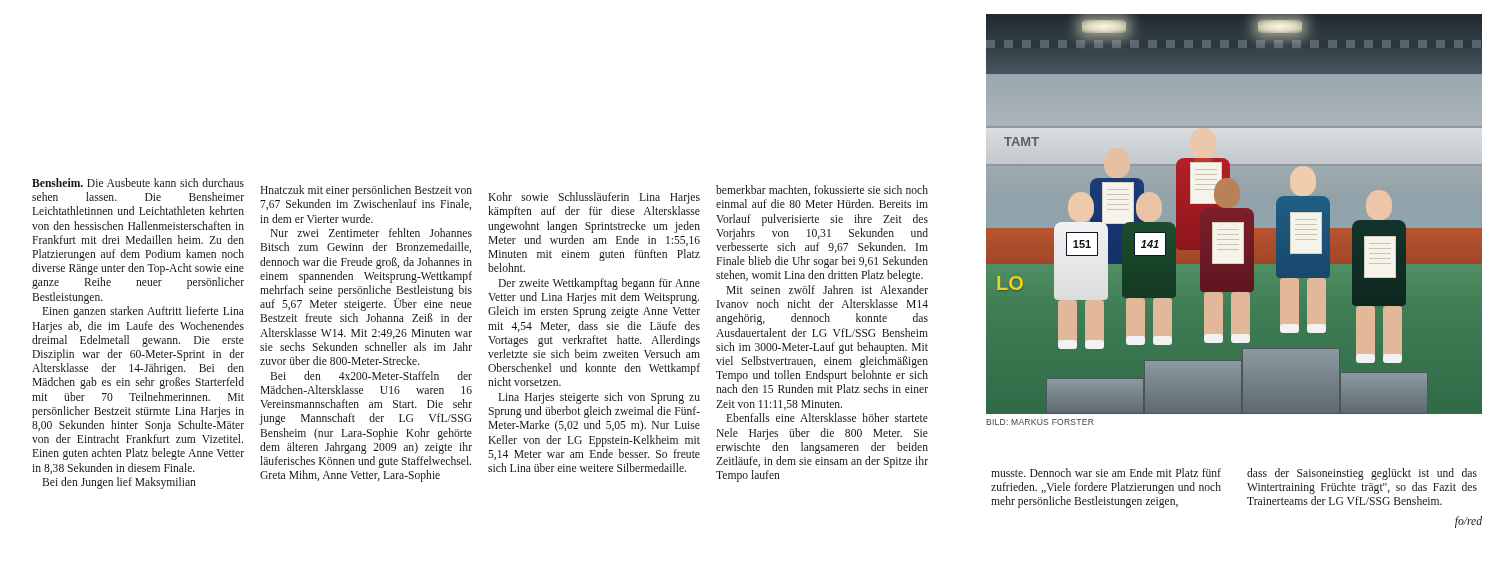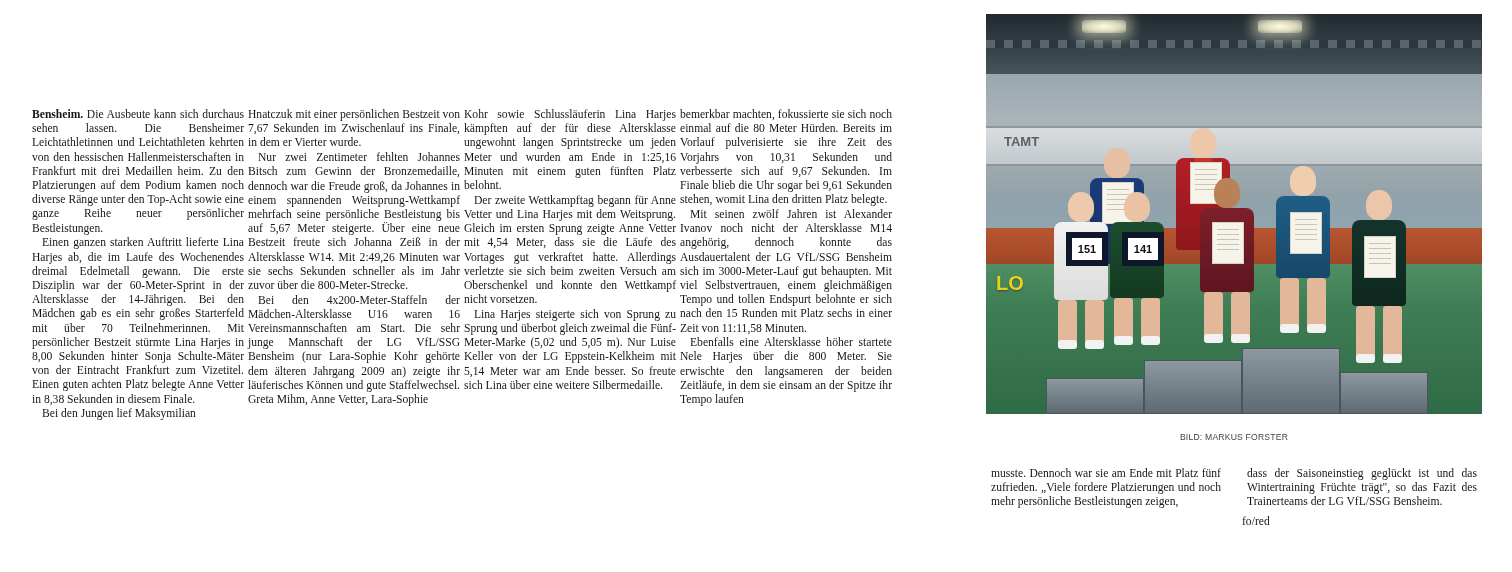--- a/index.html
+++ b/index.html
@@ -51,21 +51,22 @@
   }
 
   
   .columns {
     position: absolute;
     left: 32px;
     top: 108px;
     width: 940px;
     height: 452px;
     display: flex;
-    gap: 4px;
+    gap: 16px;
+    align-items: center;
   }
   .col {
     width: 212px;
     font-size: 11.6px;
     line-height: 14.2px;
     text-align: justify;
     text-justify: inter-word;
     hyphens: auto;
     color: #161616;
   }
@@ -181,47 +182,47 @@
     position: absolute; width: 30px; height: 40px; background: #f6f3ea;
     border: 1px solid #d8d2c2; top: 34px;
   }
   .cert:after {
     content: ""; position: absolute; left: 4px; top: 6px; right: 4px; height: 1px;
     box-shadow: 0 0 0 0 #b9b3a2, 0 5px 0 0 #c9c3b2, 0 10px 0 0 #c9c3b2, 0 15px 0 0 #c9c3b2, 0 20px 0 0 #c9c3b2;
     background: #c9c3b2;
   }
   .bib {
     position: absolute; width: 30px; height: 22px; background: #ffffff;
-    border: 6px solid #0f172a; top: 40px; left: 50%; margin-left: -15px;
+    border: 1px solid #0f172a; top: 40px; left: 50%; margin-left: -15px;
     font-family: "Liberation Sans", sans-serif; font-size: 11px; font-weight: bold;
     color: #111; text-align: center; line-height: 22px;
   }
   .medal {
     position: absolute; top: 30px; left: 50%; margin-left: -9px;
     width: 18px; height: 4px; background: #c0392b; border-radius: 2px;
   }
 
   .caption {
     width: 496px;
     margin-top: 5px;
     font-family: "Liberation Sans", sans-serif;
     font-size: 10.6px;
     line-height: 13.4px;
     font-weight: bold;
     color: #111;
     border-top: 1px solid #000;
     padding-top: 4px;
   }
   .credit {
-    margin-top: 18px;
+    margin-top: 3px;
     font-family: "Liberation Sans", sans-serif;
     font-size: 8.6px;
     letter-spacing: .2px;
     color: #444;
-    text-align: center;
+    text-align: left;
   }
 
   
   .bottom-cols {
     position: absolute;
     left: 986px;
     top: 462px;
     width: 496px;
     display: flex;
     gap: 16px;
@@ -229,21 +230,21 @@
   .bcol {
     width: 240px;
     font-size: 11.6px;
     line-height: 14.2px;
     text-align: justify;
     hyphens: auto;
     color: #161616;
   }
   .bcol p { margin: 5px; text-indent: 10px; }
   .bcol p.first { text-indent: 0; }
-  .sig { display: block; }
+  .sig { font-style: italic; text-align: right; display: block; }
 </style>
 </head>
 <body>
 
 <div class="page">
 
 
   <div class="columns">
 
     <div class="col">
@@ -252,21 +253,21 @@
       <p>Bei den Jungen lief Maksymilian</p>
     </div>
 
     <div class="col">
       <p class="first">Hnatczuk mit einer persönlichen Bestzeit von 7,67 Sekunden im Zwischenlauf ins Finale, in dem er Vierter wurde.</p>
       <p>Nur zwei Zentimeter fehlten Johannes Bitsch zum Gewinn der Bronzemedaille, dennoch war die Freude groß, da Johannes in einem spannenden Weitsprung-Wettkampf mehrfach seine persönliche Bestleistung bis auf 5,67 Meter steigerte. Über eine neue Bestzeit freute sich Johanna Zeiß in der Altersklasse W14. Mit 2:49,26 Minuten war sie sechs Sekunden schneller als im Jahr zuvor über die 800-Meter-Strecke.</p>
       <p>Bei den 4x200-Meter-Staffeln der Mädchen-Altersklasse U16 waren 16 Vereinsmannschaften am Start. Die sehr junge Mannschaft der LG VfL/SSG Bensheim (nur Lara-Sophie Kohr gehörte dem älteren Jahrgang 2009 an) zeigte ihr läuferisches Können und gute Staffelwechsel. Greta Mihm, Anne Vetter, Lara-Sophie</p>
     </div>
 
     <div class="col">
-      <p class="first">Kohr sowie Schlussläuferin Lina Harjes kämpften auf der für diese Altersklasse ungewohnt langen Sprintstrecke um jeden Meter und wurden am Ende in 1:25,16 Minuten mit einem guten fünften Platz belohnt.</p>
+      <p class="first">Kohr sowie Schlussläuferin Lina Harjes kämpften auf der für diese Altersklasse ungewohnt langen Sprintstrecke um jeden Meter und wurden am Ende in 1:55,16 Minuten mit einem guten fünften Platz belohnt.</p>
       <p>Der zweite Wettkampftag begann für Anne Vetter und Lina Harjes mit dem Weitsprung. Gleich im ersten Sprung zeigte Anne Vetter mit 4,54 Meter, dass sie die Läufe des Vortages gut verkraftet hatte. Allerdings verletzte sie sich beim zweiten Versuch am Oberschenkel und konnte den Wettkampf nicht vorsetzen.</p>
       <p>Lina Harjes steigerte sich von Sprung zu Sprung und überbot gleich zweimal die Fünf-Meter-Marke (5,02 und 5,05 m). Nur Luise Keller von der LG Eppstein-Kelkheim mit 5,14 Meter war am Ende besser. So freute sich Lina über eine weitere Silbermedaille.</p>
     </div>
 
     <div class="col">
       <p class="first">bemerkbar machten, fokussierte sie sich noch einmal auf die 80 Meter Hürden. Bereits im Vorlauf pulverisierte sie ihre Zeit des Vorjahrs von 10,31 Sekunden und verbesserte sich auf 9,67 Sekunden. Im Finale blieb die Uhr sogar bei 9,61 Sekunden stehen, womit Lina den dritten Platz belegte.</p>
       <p>Mit seinen zwölf Jahren ist Alexander Ivanov noch nicht der Altersklasse M14 angehörig, dennoch konnte das Ausdauertalent der LG VfL/SSG Bensheim sich im 3000-Meter-Lauf gut behaupten. Mit viel Selbstvertrauen, einem gleichmäßigen Tempo und tollen Endspurt belohnte er sich nach den 15 Runden mit Platz sechs in einer Zeit von 11:11,58 Minuten.</p>
       <p>Ebenfalls eine Altersklasse höher startete Nele Harjes über die 800 Meter. Sie erwischte den langsameren der beiden Zeitläufe, in dem sie einsam an der Spitze ihr Tempo laufen</p>
     </div>
   </div>
@@ -316,21 +317,21 @@
         <div class="legs">
           <div class="leg" style="height:44px;">
               <div class="shoe" style="margin-top:40px;"></div>
             </div>
           <div class="leg" style="height:44px;">
               <div class="shoe" style="margin-top:40px;"></div>
             </div>
         </div>
       </div>
 
-      <div class="athlete" style="left:124px; bottom:74px;">
+      <div class="athlete" style="left:136px; bottom:74px;font-style:italic;">
         <div class="head" style="background:#e9c3a4;">
             <div class="hair" style="background:#2f2016;"></div>
           </div>
         <div class="torso" style="height:76px; background:linear-gradient(180deg,#1c4d2e,#143a22);"></div>
         <div class="bib">141</div>
         <div class="legs">
           <div class="leg" style="height:42px;">
               <div class="shoe" style="margin-top:38px;"></div>
             </div>
           <div class="leg" style="height:42px;">

